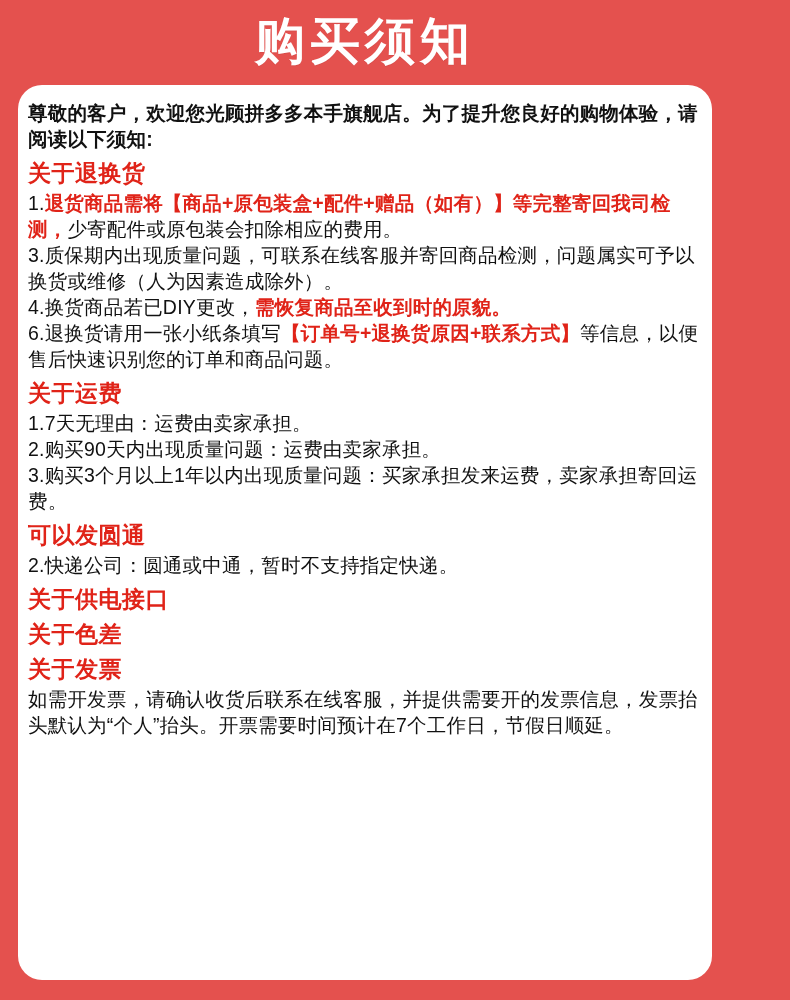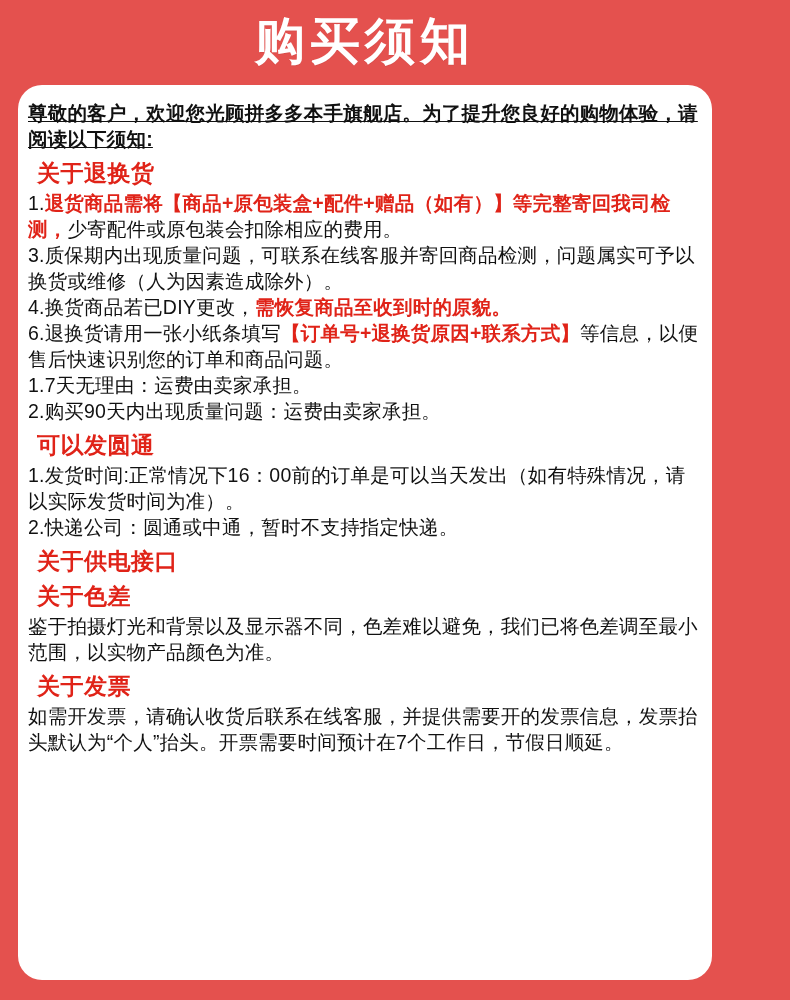--- a/index.html
+++ b/index.html
@@ -34,28 +34,27 @@
     box-sizing:border-box;
     height:895px;
     padding:15px 10px 10px 10px;
     overflow:hidden;
   }
   .intro{
     font-size:19.5px;
     font-weight:700;
     line-height:26px;
     letter-spacing:0.2px;
-    text-decoration:underline;
   }
   .section-heading{
     color:var(--accent);
     font-size:23px;
     font-weight:800;
     line-height:28px;
-    margin:7px 0 3px 9px;
+    margin:7px 0 3px 0;
     letter-spacing:0.5px;
   }
   .para{
     font-size:19.5px;
     line-height:26px;
     font-weight:500;
     letter-spacing:0.2px;
     word-break:break-all;
   }
   .para .red{
@@ -70,25 +69,25 @@
 <div class="page">
   <div class="title">购买须知</div>
   <div class="card">
     <div class="intro">尊敬的客户，欢迎您光顾拼多多本手旗舰店。为了提升您良好的购物体验，请阅读以下须知:</div>
     <div id="sections">
         <div class="section-heading">关于退换货</div>
         <div class="para"><span>1.</span><span class="red">退货商品需将【商品+原包装盒+配件+赠品（如有）】等完整寄回我司检测，</span><span>少寄配件或原包装会扣除相应的费用。</span></div>
         <div class="para"><span>3.质保期内出现质量问题，可联系在线客服并寄回商品检测，问题属实可予以换货或维修（人为因素造成除外）。</span></div>
         <div class="para"><span>4.换货商品若已DIY更改，</span><span class="red">需恢复商品至收到时的原貌。</span></div>
         <div class="para"><span>6.退换货请用一张小纸条填写</span><span class="red">【订单号+退换货原因+联系方式】</span><span>等信息，以便售后快速识别您的订单和商品问题。</span></div>
+        <div class="section-heading">关于运费</div>
         <div class="para"><span>1.7天无理由：运费由卖家承担。</span></div>
         <div class="para"><span>2.购买90天内出现质量问题：运费由卖家承担。</span></div>
+        <div class="para"><span>3.购买3个月以上1年以内出现质量问题：买家承担发来运费，卖家承担寄回运费。</span></div>
         <div class="section-heading">可以发圆通</div>
-        <div class="para"><span>1.发货时间:正常情况下16：00前的订单是可以当天发出（如有特殊情况，请以实际发货时间为准）。</span></div>
         <div class="para"><span>2.快递公司：圆通或中通，暂时不支持指定快递。</span></div>
         <div class="section-heading">关于供电接口</div>
         <div class="section-heading">关于色差</div>
-        <div class="para"><span>鉴于拍摄灯光和背景以及显示器不同，色差难以避免，我们已将色差调至最小范围，以实物产品颜色为准。</span></div>
         <div class="section-heading">关于发票</div>
         <div class="para"><span>如需开发票，请确认收货后联系在线客服，并提供需要开的发票信息，发票抬头默认为“个人”抬头。开票需要时间预计在7个工作日，节假日顺延。</span></div>
       </div>
   </div>
 </div>
 
 </body></html>

